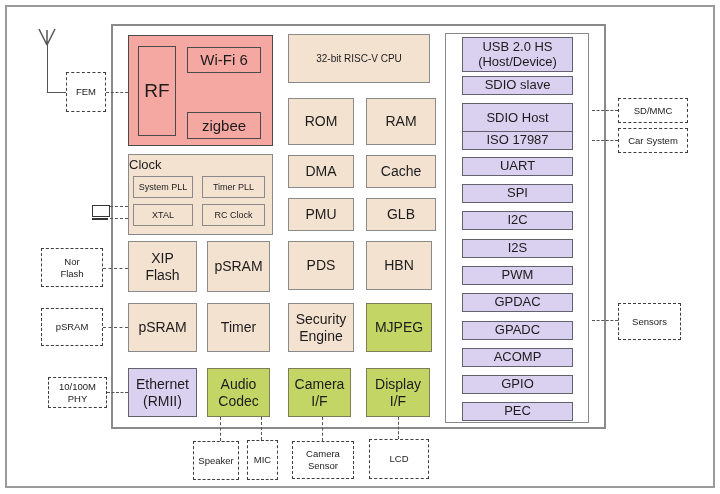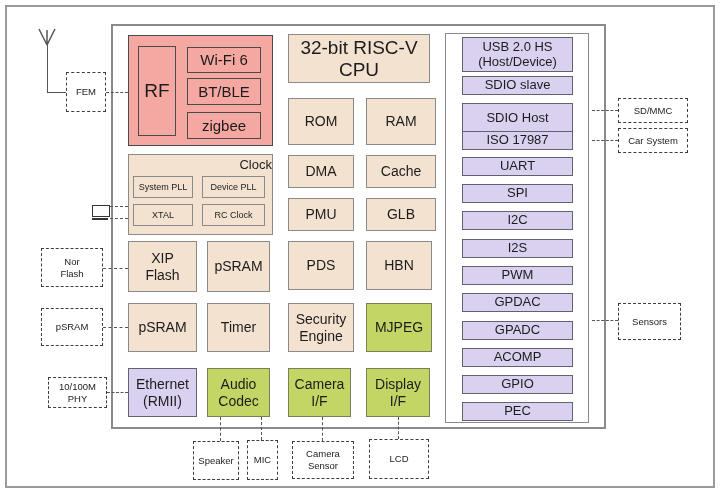--- a/index.html
+++ b/index.html
@@ -23,24 +23,24 @@
   .periph{background:#dad1f0;border:1px solid #62626e;font-size:13px;}
   .dashedbox{
     position:absolute;box-sizing:border-box;display:flex;align-items:center;justify-content:center;
     text-align:center;white-space:pre-line;background:#ffffff;border:1px dashed #3d3d3d;
     font-size:9.5px;line-height:1.25;color:#222;
   }
   .lineh{position:absolute;height:0;border-top:1px solid #555;}
   .linev{position:absolute;width:0;border-left:1px solid #555;}
   .dashh{position:absolute;height:0;border-top:1px dashed #555;}
   .dashv{position:absolute;width:0;border-left:1px dashed #555;}
-  .clock-title{position:absolute;left:0;right:0;top:3px;text-align:right;font-size:13px;}
+  .clock-title{position:absolute;left:0;right:0;top:3px;text-align:left;font-size:13px;}
   .clkin{font-size:9px;}
   .rf{font-size:19px;}
-  .cpu{font-size:19px;}
+  .cpu{font-size:10px;}
   .xtal-rect{position:absolute;background:#fdfdfd;border:1.5px solid #333;}
   .xtal-plate{position:absolute;background:#333;}
 </style>
 </head>
 <body>
 
 <div id="stage">
 
   <div class="abs frame" style="left:5px;top:5px;width:710px;height:483px"></div>
 
@@ -56,28 +56,27 @@
   <div class="dashh" style="left:106px;top:92px;width:22px"></div>
 
   <div class="dashh" style="left:100px;top:206px;width:33px"></div>
   <div class="dashh" style="left:100px;top:218px;width:33px"></div>
   <div class="xtal-rect" style="left:92px;top:205px;width:16px;height:10px"></div>
   <div class="xtal-plate" style="left:92px;top:218px;width:16px;height:2px"></div>
 
   <div class="blk pink" style="left:128px;top:35px;width:145px;height:111px"></div>
   <div class="blk pinkbox rf" style="left:138px;top:46px;width:38px;height:90px">RF</div>
   <div class="blk pinkbox" style="left:187px;top:47px;width:74px;height:26px">Wi-Fi 6</div>
-  <div class="blk pinkbox" style="left:187px;top:78px;width:74px;height:27px">BT/BLE</div>
   <div class="blk pinkbox" style="left:187px;top:112px;width:74px;height:27px">zigbee</div>
 
   <div class="blk tan" style="left:128px;top:154px;width:145px;height:81px">
     <span class="clock-title">Clock</span>
   </div>
   <div class="blk tan clkin" style="left:133px;top:176px;width:60px;height:22px">System PLL</div>
-  <div class="blk tan clkin" style="left:202px;top:176px;width:63px;height:22px">Device PLL</div>
+  <div class="blk tan clkin" style="left:202px;top:176px;width:63px;height:22px">Timer PLL</div>
   <div class="blk tan clkin" style="left:133px;top:204px;width:60px;height:22px">XTAL</div>
   <div class="blk tan clkin" style="left:202px;top:204px;width:63px;height:22px">RC Clock</div>
 
   <div class="blk tan" style="left:128px;top:241px;width:69px;height:51px">XIP
 Flash</div>
   <div class="blk tan" style="left:207px;top:241px;width:63px;height:51px">pSRAM</div>
   <div class="blk tan" style="left:128px;top:303px;width:69px;height:49px">pSRAM</div>
   <div class="blk tan" style="left:207px;top:303px;width:63px;height:49px">Timer</div>
   <div class="blk purple" style="left:128px;top:368px;width:69px;height:49px">Ethernet
 (RMII)</div>

